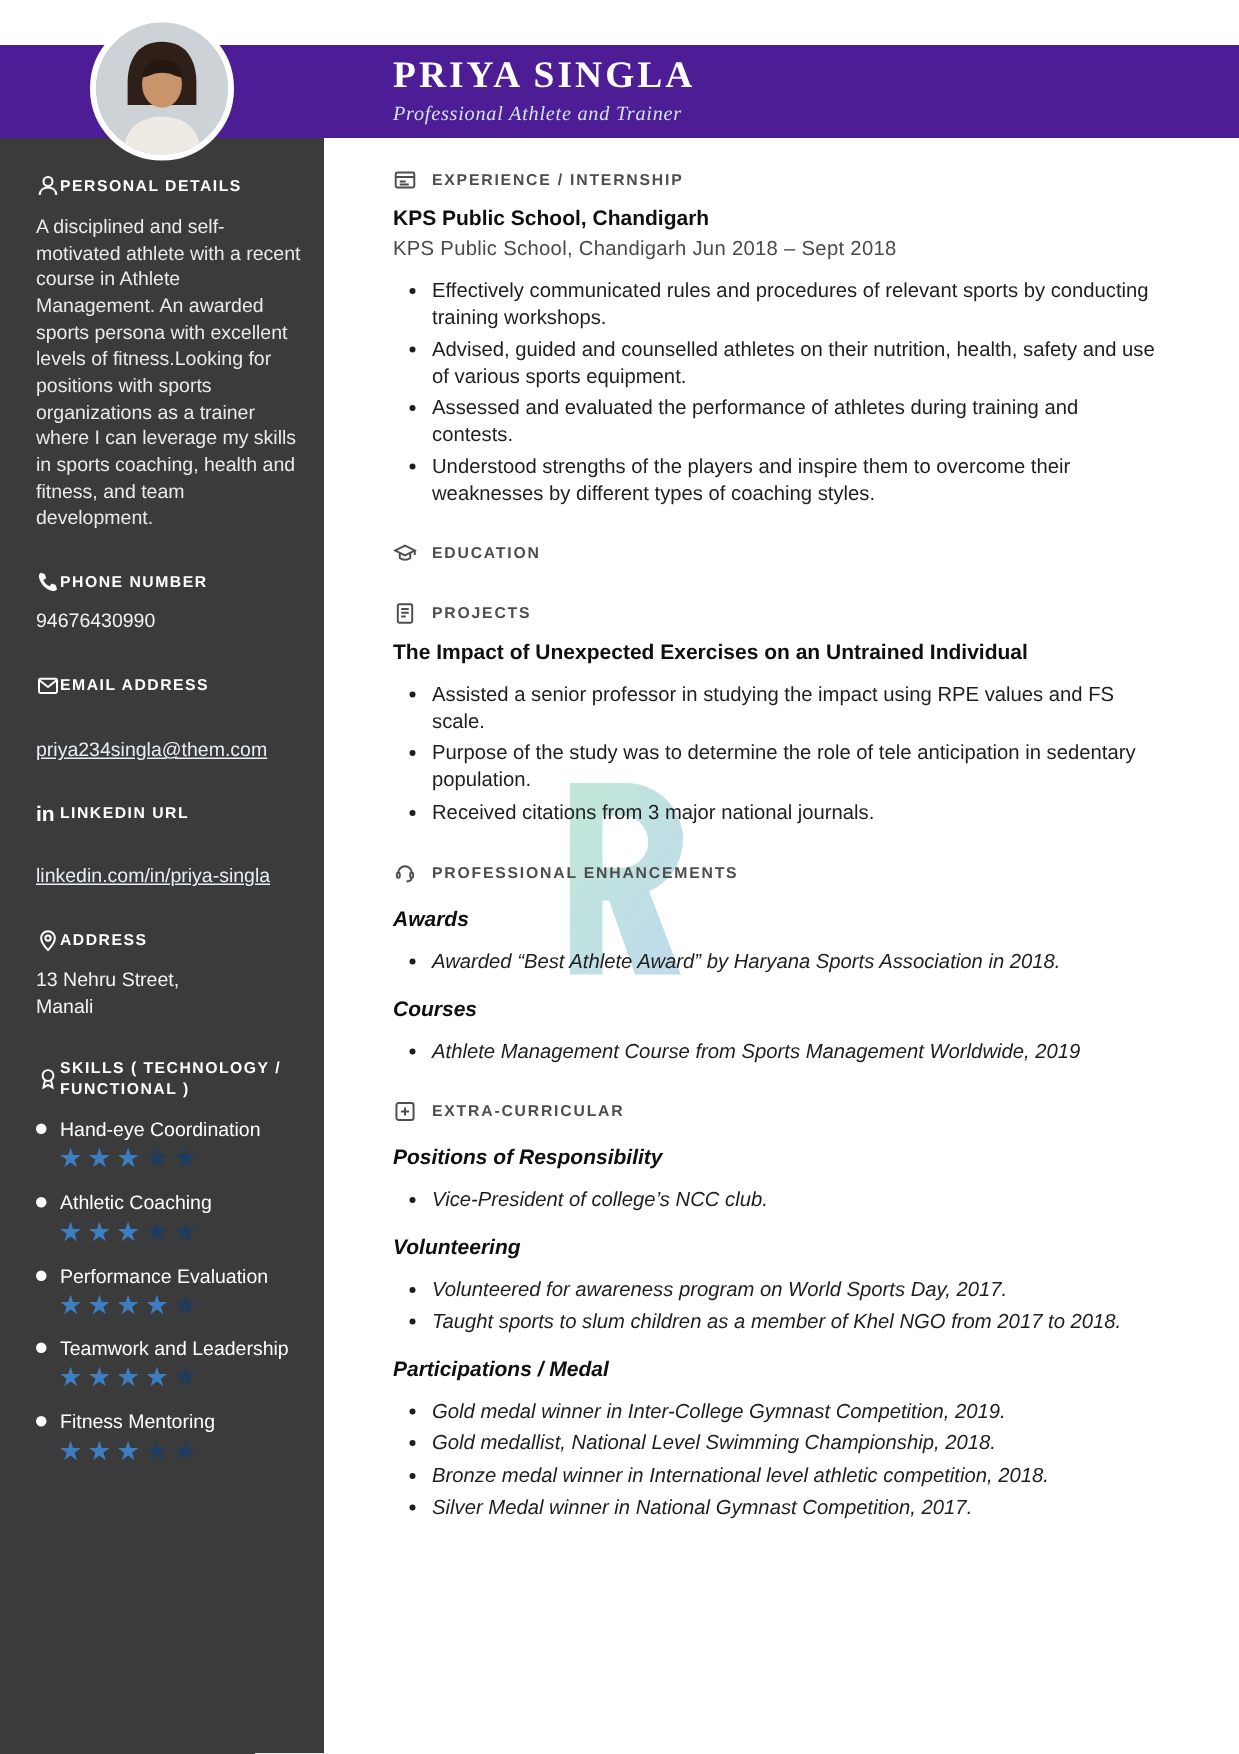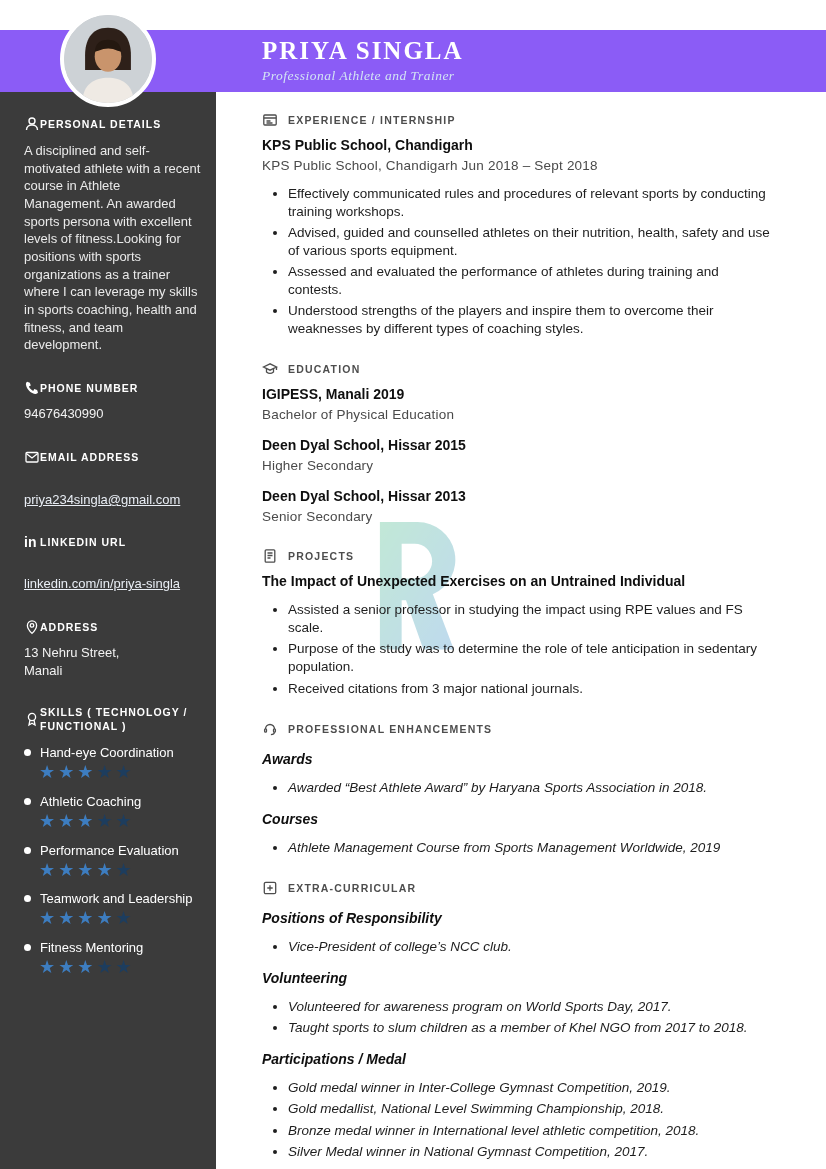--- a/index.html
+++ b/index.html
@@ -8,21 +8,21 @@
     position: relative;
     width: 826px; height: 1169px;
     background: #ffffff;
     font-family: "Liberation Sans", sans-serif;
     overflow: hidden;
   }
 
   
   .blue-band {
     position: absolute; left: 0; top: 30px; width: 100%; height: 62px;
-    background: #8b5cf6;
+    background: #4c1d95;
     padding: 7px 0 0 262px;
   }
   .name-title {
     margin: 0; color: #ffffff;
     font-family: "Liberation Serif", serif;
     font-size: 25px; font-weight: 700; letter-spacing: 2px;
   }
   .header-subtitle {
     margin-top: 3px; color: #d3e4f4;
     font-family: "Liberation Serif", serif;
@@ -151,21 +151,21 @@
       <div class="sb-header">
         <span class="sb-icon">
           <svg viewBox="0 0 16 16" fill="none" stroke="#ffffff" stroke-width="1.3">
             <rect x="2" y="3.5" width="12" height="9.5" rx="1"></rect>
             <path d="M2.3 4.5 L8 9 l5.7-4.5"></path>
           </svg>
         </span>
         <span class="sb-label">Email Address</span>
       </div>
       <div class="sb-value">
-        <a href="#" class="sb-link">priya234singla@gmail.com</a>
+        <a href="#" class="sb-link">priya234singla@them.com</a>
       </div>
     </div>
 
     <div class="sb-block">
       <div class="sb-header">
         <span class="li-icon">in</span>
         <span class="sb-label">LinkedIn URL</span>
       </div>
       <div class="sb-value">
         <a href="#" class="sb-link">linkedin.com/in/priya-singla</a>
@@ -278,36 +278,20 @@
     <section>
       <div class="m-header">
         <span class="m-icon">
           <svg viewBox="0 0 16 16" fill="none" stroke="#4d4d4d" stroke-width="1.3">
             <path d="M8 2.8 L1.5 6 8 9.2 14.5 6 z"></path>
             <path d="M4.5 7.6 V11 c2 1.6 5 1.6 7 0 V7.6 M14.5 6 v3"></path>
           </svg>
         </span>
         <span class="m-label">EDUCATION</span>
       </div>
-      <div>
-    <div class="edu-entry">
-      <h3 class="entry-title">IGIPESS, Manali 2019</h3>
-      <div class="entry-sub">Bachelor of Physical Education</div>
-    </div>
-
-    <div class="edu-entry">
-      <h3 class="entry-title">Deen Dyal School, Hissar 2015</h3>
-      <div class="entry-sub">Higher Secondary</div>
-    </div>
-
-    <div class="edu-entry">
-      <h3 class="entry-title">Deen Dyal School, Hissar 2013</h3>
-      <div class="entry-sub">Senior Secondary</div>
-    </div>
-  </div>
     </section>
 
     <section>
       <div class="m-header">
         <span class="m-icon">
           <svg viewBox="0 0 16 16" fill="none" stroke="#4d4d4d" stroke-width="1.3">
             <rect x="3.2" y="1.8" width="9.6" height="12.4" rx="1"></rect>
             <path d="M5.5 5 h5 M5.5 7.5 h5 M5.5 10 h3"></path>
           </svg>
         </span>

